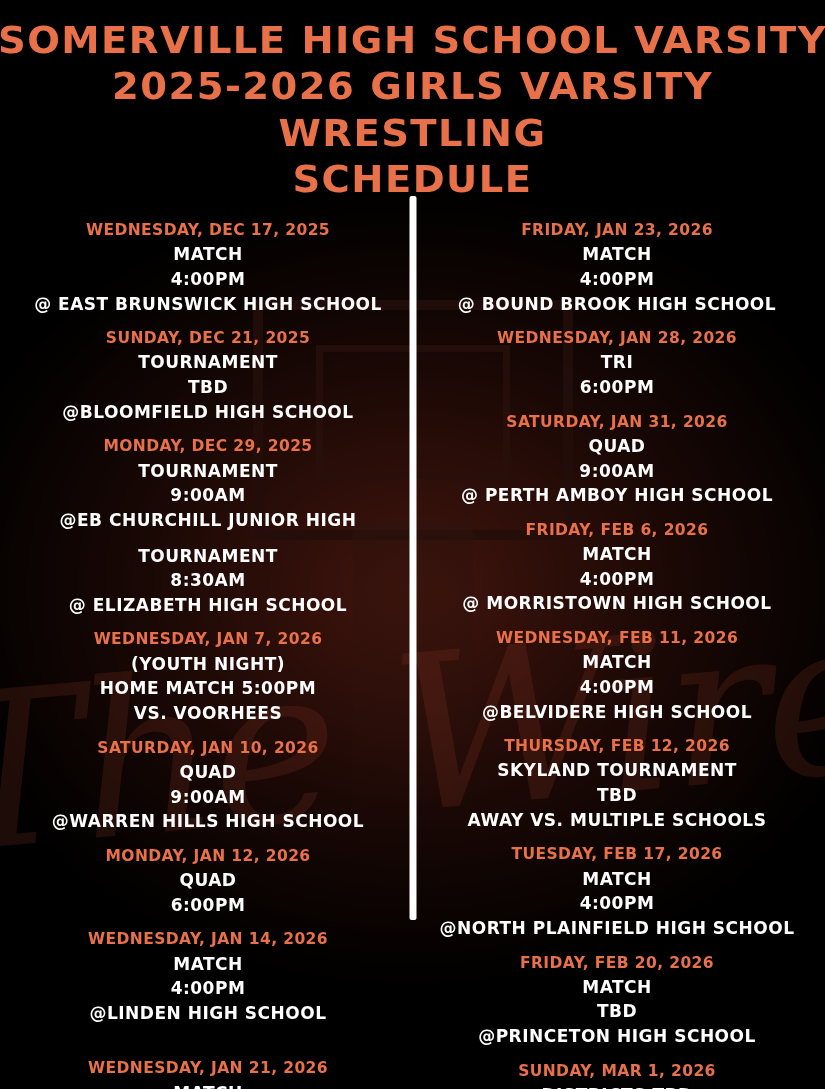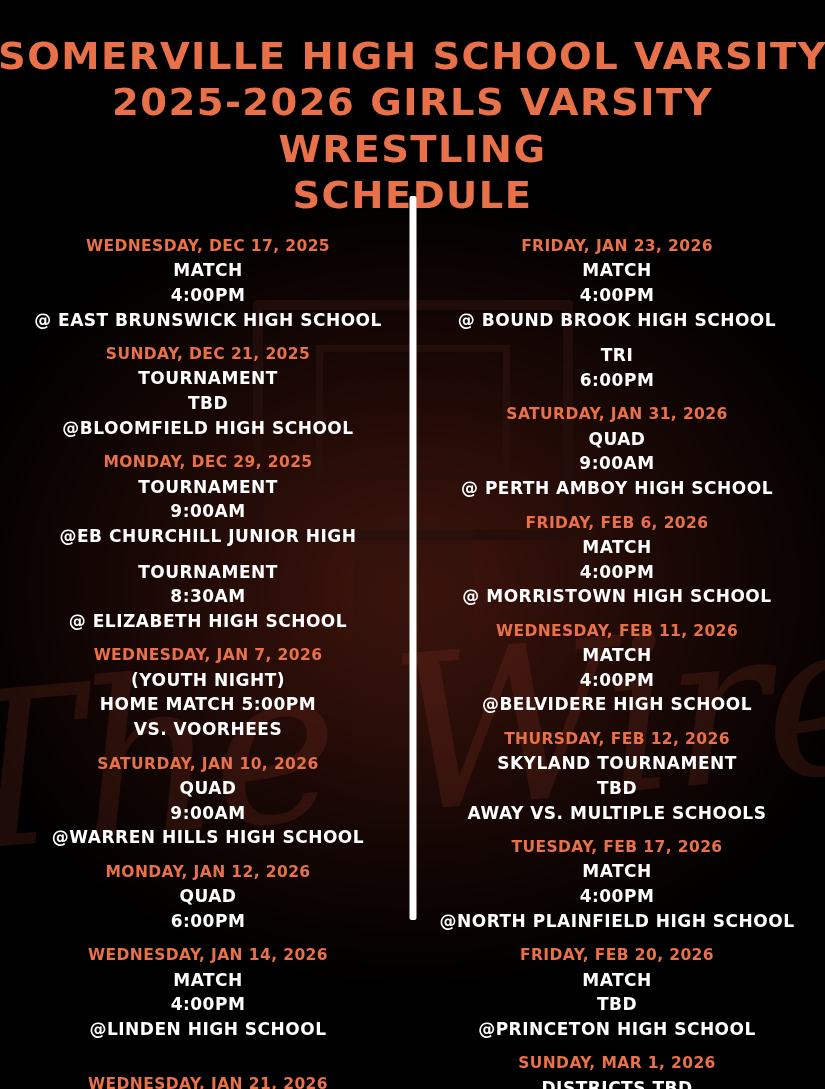--- a/index.html
+++ b/index.html
@@ -70,21 +70,21 @@
     font-size: 215px;
     color: rgba(150,60,42,0.20);
     white-space: nowrap;
     letter-spacing: -6px;
   }
 
   
   .header {
     position: relative;
     z-index: 2;
-    padding-top: 34px;
+    padding-top: 18px;
     text-align: center;
   }
   .title-line {
     font-family: "DejaVu Sans", sans-serif;
     font-weight: 700;
     color: #e8714a;
     font-size: 37px;
     letter-spacing: 1.4px;
     line-height: 1.25;
     text-transform: uppercase;
@@ -216,20 +216,21 @@
       </div>
     </div>
   <div class="col" id="right-col">
       <div class="event">
         <div class="event-date">FRIDAY, JAN 23, 2026</div>
         <div class="event-line">MATCH</div>
         <div class="event-line">4:00PM</div>
         <div class="event-line">@ BOUND BROOK HIGH SCHOOL</div>
       </div>
       <div class="event">
+        <div class="event-date">WEDNESDAY, JAN 28, 2026</div>
         <div class="event-line">TRI</div>
         <div class="event-line">6:00PM</div>
       </div>
       <div class="event">
         <div class="event-date">SATURDAY, JAN 31, 2026</div>
         <div class="event-line">QUAD</div>
         <div class="event-line">9:00AM</div>
         <div class="event-line">@ PERTH AMBOY HIGH SCHOOL</div>
       </div>
       <div class="event">

